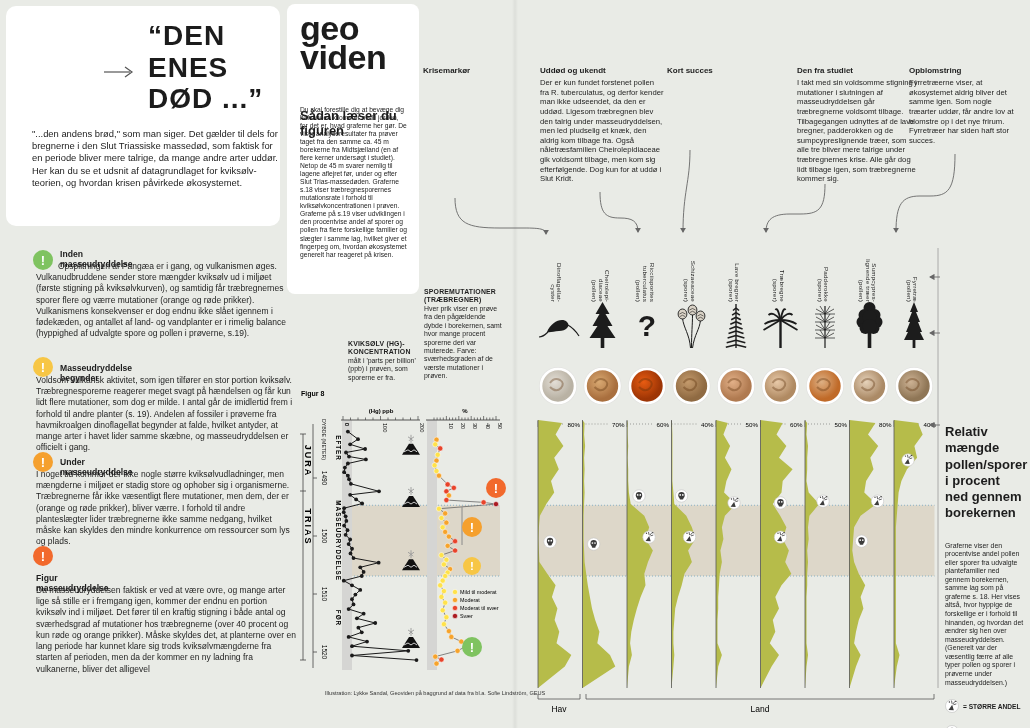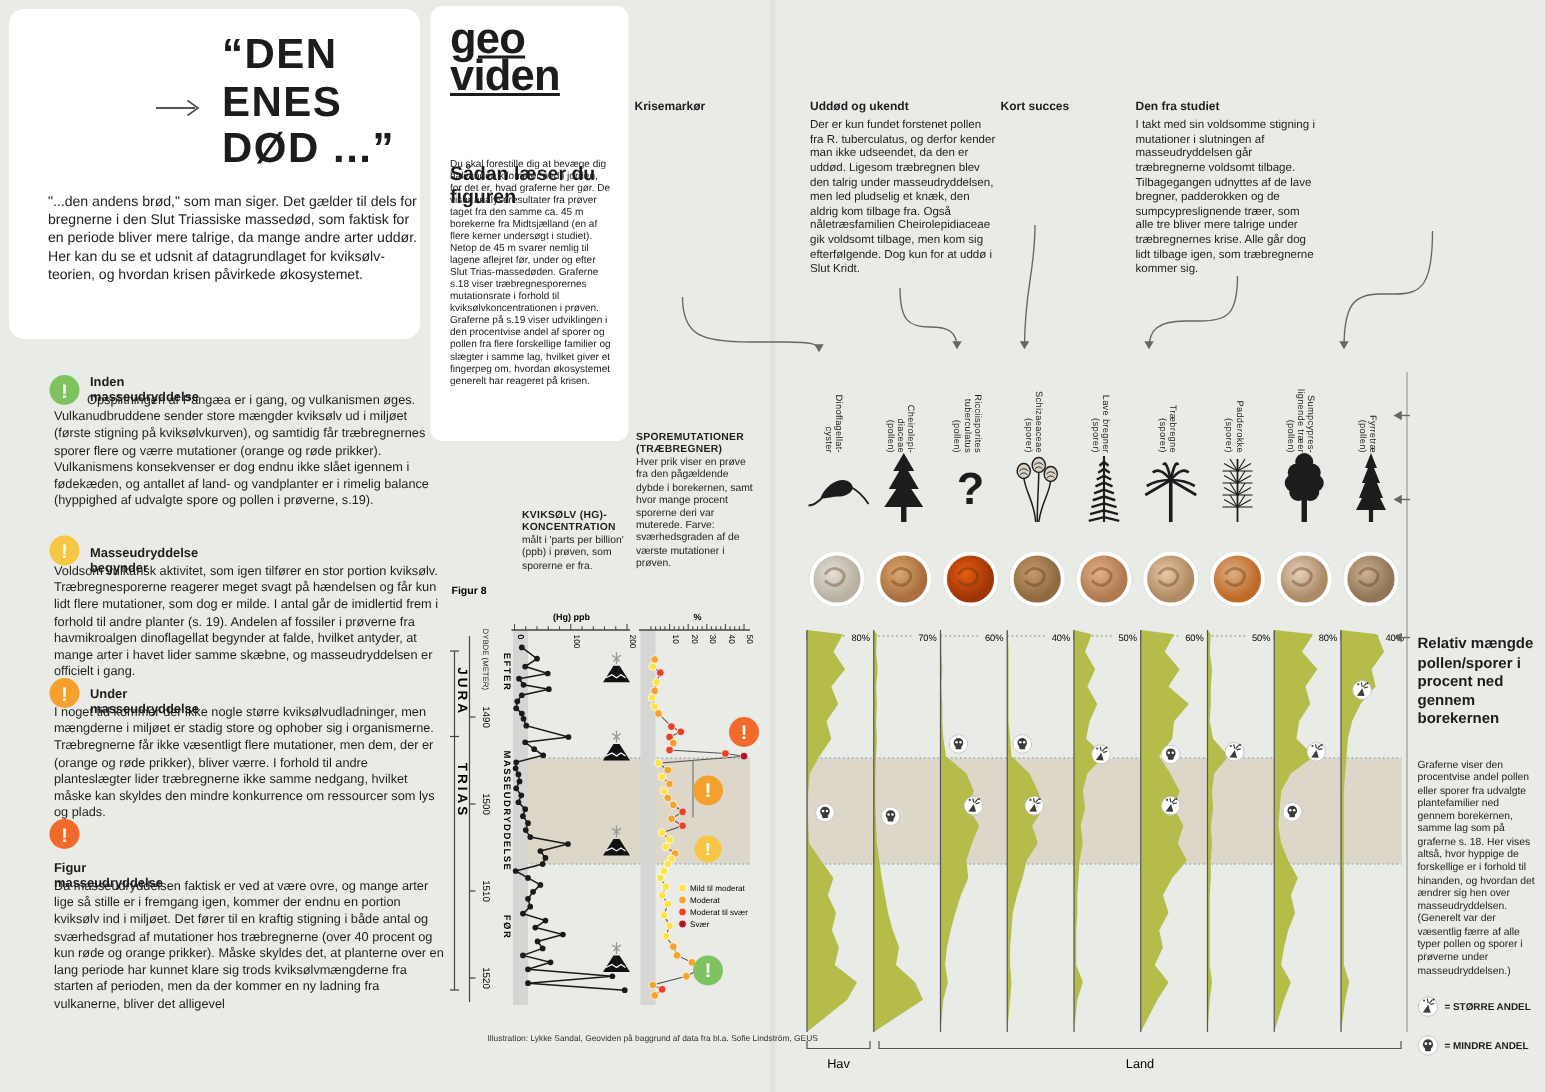--- a/index.html
+++ b/index.html
@@ -8,34 +8,34 @@
   .card{position:absolute;background:#fff;border-radius:10px;}
   .card-title{left:6px;top:6px;width:274px;height:220px;}
   .card-logo{left:287px;top:4px;width:132px;height:290px;border-radius:8px;}
   .badge{position:absolute;left:26px;top:32px;width:72px;height:72px;border-radius:50%;background:#111;
          display:flex;flex-direction:column;align-items:center;justify-content:flex-end;padding-bottom:10px;box-sizing:border-box;}
   .badge-text{color:#fff;font-weight:bold;font-size:7.5px;letter-spacing:.5px;line-height:1.15;text-align:center;}
   .badge svg{position:absolute;top:8px;left:14px;}
   .big-title{position:absolute;left:142px;top:14px;font-weight:bold;font-size:28px;line-height:1.13;letter-spacing:1px;}
   .title-arrow{position:absolute;left:98px;top:58px;}
   .intro{position:absolute;left:26px;top:122px;width:246px;font-size:9.4px;line-height:1.3;color:#222;}
-  .logo{position:absolute;left:13px;top:10px;font-weight:bold;font-size:29px;line-height:.85;letter-spacing:-.5px;text-decoration:underline;}
+  .logo{position:absolute;left:13px;top:10px;font-weight:bold;font-size:34px;line-height:.85;letter-spacing:-.5px;}
   .howto-title{position:absolute;left:13px;top:104px;font-size:13px;font-weight:bold;}
   .howto-body{position:absolute;left:13px;top:102px;width:108px;font-size:6.7px;line-height:1.2;color:#222;}
   .phase{position:absolute;}
   .phase-icon{position:absolute;width:20px;height:20px;border-radius:50%;color:#fff;font-weight:bold;
               display:flex;align-items:center;justify-content:center;font-size:13px;}
   .phase-title{position:absolute;font-size:8.6px;font-weight:bold;}
   .phase-body{position:absolute;width:262px;font-size:8.5px;line-height:1.32;color:#1e1e1e;}
   .annot-title{font-size:8px;font-weight:bold;margin-bottom:2px;}
   .annot{position:absolute;font-size:7.7px;line-height:1.25;color:#1e1e1e;}
   .chart-note{position:absolute;font-size:6.9px;line-height:1.22;color:#1e1e1e;}
   .chart-note b{display:block;font-size:6.9px;letter-spacing:.2px;}
   .right-panel{position:absolute;left:945px;top:424px;width:80px;}
-  .rp-title{font-size:10px;font-weight:bold;line-height:1.25;margin-bottom:20px;}
+  .rp-title{font-size:13px;font-weight:bold;line-height:1.25;margin-bottom:20px;}
   .rp-body{font-size:6.9px;line-height:1.24;color:#1e1e1e;}
   .rp-leg{display:flex;align-items:center;gap:4px;margin-top:12px;font-size:6.6px;font-weight:bold;}
   .overlay{position:absolute;left:0;top:0;}
   .credit{position:absolute;left:325px;top:690px;font-size:5.6px;color:#333;}
   .gutter{position:absolute;left:512px;top:0;width:6px;height:728px;
           background:linear-gradient(90deg,rgba(0,0,0,0) 0%,rgba(0,0,0,.05) 50%,rgba(0,0,0,0) 100%);}
 </style>
 </head>
 <body>
 
@@ -96,23 +96,27 @@
   <div class="annot" style="left:423px;top:66px;width:97px">
     <div class="annot-title">Krisemarkør</div>
   </div>
   <div class="annot" style="left:540px;top:66px;width:124px">
     <div class="annot-title">Uddød og ukendt</div>
     <div>Der er kun fundet forstenet pollen fra R. tuberculatus, og derfor kender man ikke udseendet, da den er uddød. Ligesom træbregnen blev den talrig under masseudryddelsen, men led pludselig et knæk, den aldrig kom tilbage fra. Også nåletræsfamilien Cheirolepidiaceae gik voldsomt tilbage, men kom sig efterfølgende. Dog kun for at uddø i Slut Kridt.</div>
   </div>
   <div class="annot" style="left:667px;top:66px;width:102px">
     <div class="annot-title">Kort succes</div>
   </div>
-  <div class="annot" style="left:757px;top:66px;width:121px">
+  <div class="annot" style="left:797px;top:66px;width:121px">
     <div class="annot-title">Den fra studiet</div>
     <div>I takt med sin voldsomme stigning i mutationer i slutningen af masseudryddelsen går træbregnerne voldsomt tilbage. Tilbagegangen udnyttes af de lave bregner, padderokken og de sumpcypreslignende træer, som alle tre bliver mere talrige under træbregnernes krise. Alle går dog lidt tilbage igen, som træbregnerne kommer sig.</div>
+  </div>
+  <div class="annot" style="left:909px;top:66px;width:107px">
+    <div class="annot-title">Opblomstring</div>
+    <div>Fyrretræerne viser, at økosystemet aldrig bliver det samme igen. Som nogle træarter uddør, får andre lov at blomstre op i det nye frirum. Fyrretræer har siden haft stor succes.</div>
   </div>
 
   <div class="chart-note" style="left:348px;top:340px;width:72px">
     <b>KVIKSØLV (HG)-KONCENTRATION</b>
     <span>målt i 'parts per billion' (ppb) i prøven, som sporerne er fra.</span>
   </div>
   <div class="chart-note" style="left:424px;top:288px;width:80px">
     <b>SPOREMUTATIONER (TRÆBREGNER)</b>
     <span>Hver prik viser en prøve fra den pågældende dybde i borekernen, samt hvor mange procent sporerne deri var muterede. Farve: sværhedsgraden af de værste mutationer i prøven.</span>
   </div>

